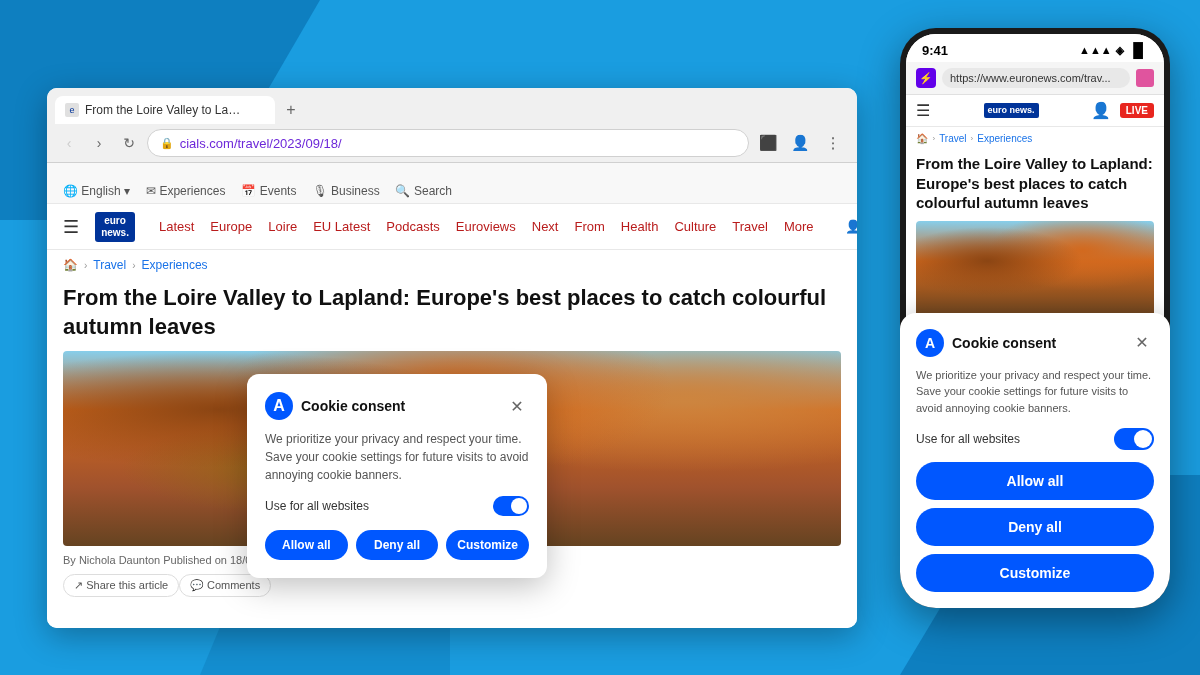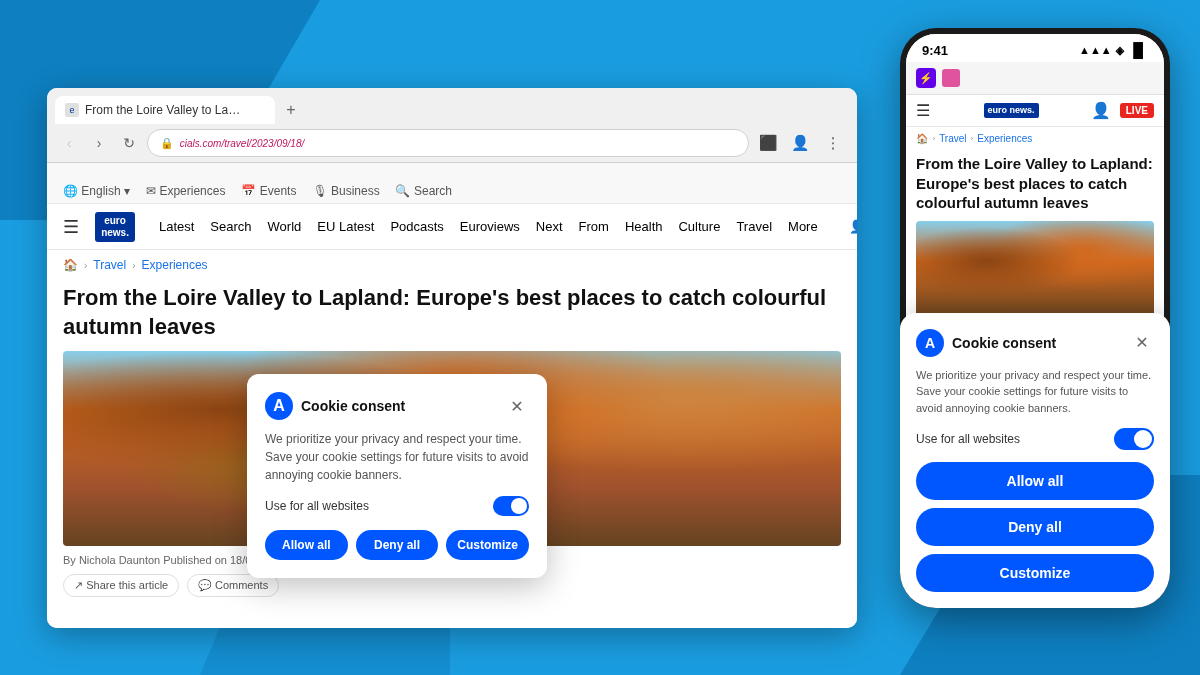--- a/index.html
+++ b/index.html
@@ -148,21 +148,21 @@
       border-radius: 14px;
       padding: 0 12px;
       font-size: 13px;
       color: #333;
       background: #fff;
       display: flex;
       align-items: center;
       gap: 6px;
     }
     .lock-icon { font-size: 11px; color: #4caf50; }
-    .address-text { font-size: 10px; color: #be185d; font-style: italic; }
+    .address-text { font-size: 13px; color: #6d28d9; }
     .browser-actions {
       display: flex;
       gap: 4px;
       align-items: center;
     }
     .browser-action-btn {
       width: 28px; height: 28px;
       border-radius: 50%;
       border: none;
       background: transparent;
@@ -228,21 +228,21 @@
     .logo-news { font-size: 10px; }
     .hamburger-btn {
       background: transparent;
       border: none;
       cursor: pointer;
       font-size: 18px;
       color: #333;
     }
     .nav-link {
       font-size: 13px;
-      color: #000000;
+      color: #b91c1c;
       cursor: pointer;
       text-decoration: none;
       white-space: nowrap;
       text-align: center;
     }
     .nav-spacer { flex: 1; }
     .login-btn {
       display: flex;
       align-items: center;
       gap: 4px;
@@ -292,21 +292,21 @@
     .article-meta {
       padding: 8px 16px;
       font-size: 11px;
       color: #666;
       display: flex;
       align-items: center;
       gap: 8px;
     }
     .article-actions {
       display: flex;
-      gap: 8px;
+      gap: 0;
       padding: 0 16px;
     }
     .action-btn-small {
       display: flex;
       align-items: center;
       gap: 4px;
       font-size: 11px;
       color: #555;
       border: 1px solid #ddd;
       border-radius: 16px;
@@ -684,22 +684,22 @@
 
     <div class="site-nav">
       <button class="hamburger-btn">☰</button>
       <div class="site-logo">
         <div class="logo-box">
           <span class="logo-euro">euro</span>
           <span class="logo-news">news.</span>
         </div>
       </div>
       <a class="nav-link">Latest</a>
-      <a class="nav-link">Search</a>
-      <a class="nav-link">World</a>
+      <a class="nav-link">Europe</a>
+      <a class="nav-link">Loire</a>
       <a class="nav-link">EU Latest</a>
       <a class="nav-link">Podcasts</a>
       <a class="nav-link">Euroviews</a>
       <a class="nav-link">Next</a>
       <a class="nav-link">From</a>
       <a class="nav-link">Health</a>
       <a class="nav-link">Culture</a>
       <a class="nav-link">Travel</a>
       <a class="nav-link">More</a>
       <div class="nav-spacer"></div>
@@ -760,20 +760,21 @@
       <span class="status-time">9:41</span>
       <div class="status-icons">
         <span>▲▲▲</span>
         <span>◈</span>
         <span style="font-size:14px;">▐▌</span>
       </div>
     </div>
 
     <div class="phone-browser-bar">
       <div class="phone-shield">⚡</div>
+      <div class="phone-address">https://www.euronews.com/trav...</div>
       <div class="phone-tab-square"></div>
     </div>
 
     <div class="phone-site-nav">
       <span class="phone-hamburger">☰</span>
       <div class="phone-logo-box">
         <span>euro</span>
         <span>news.</span>
       </div>
       <div class="phone-site-right">

